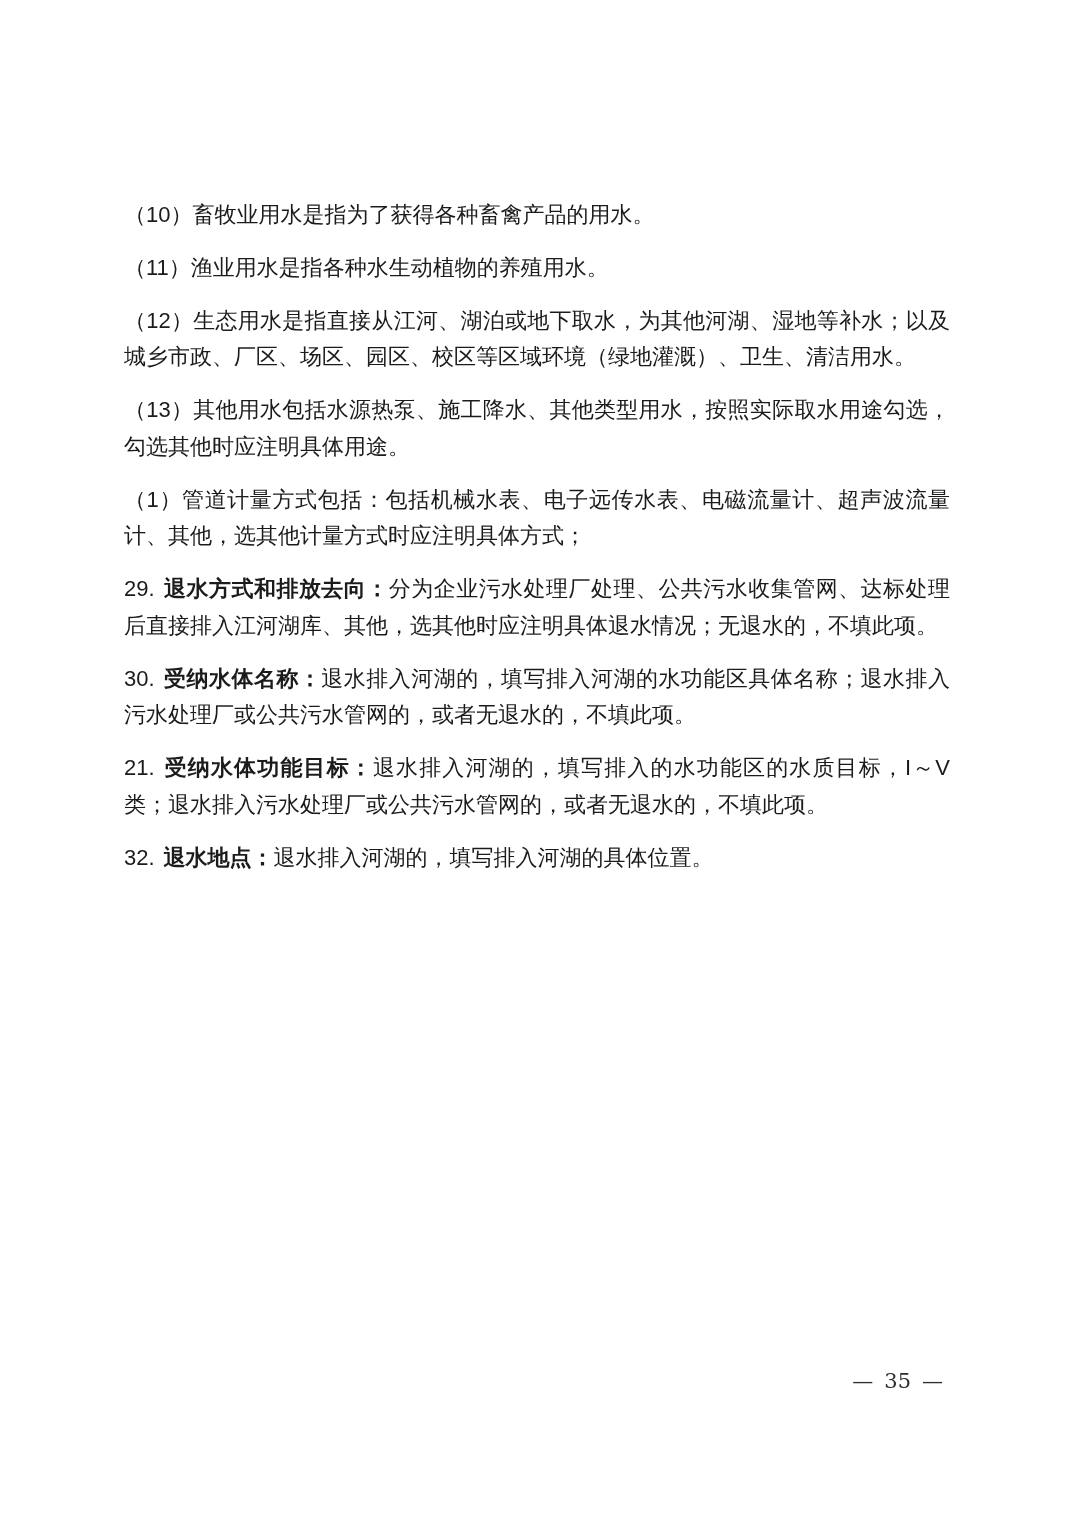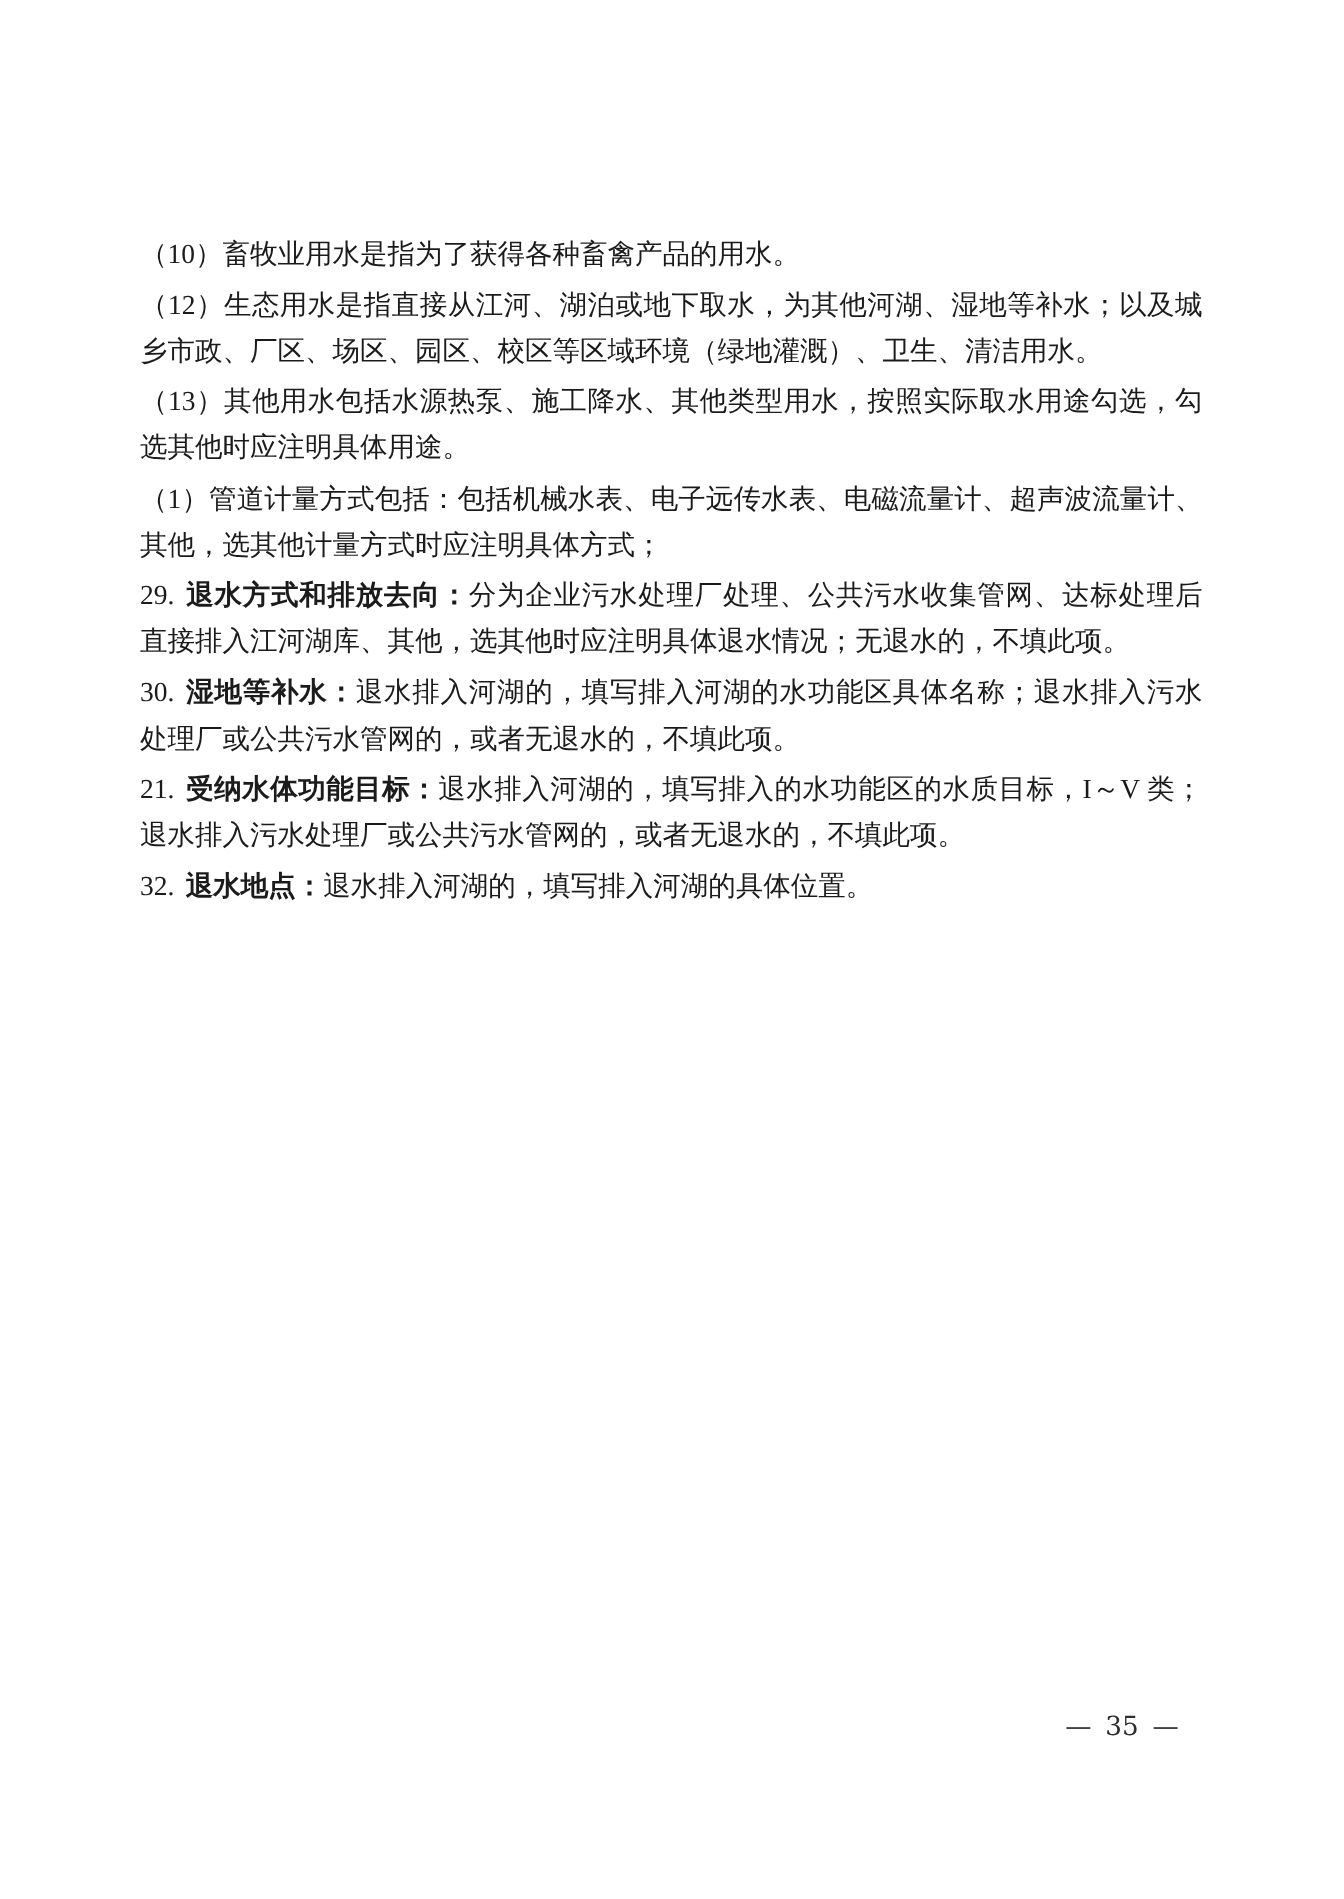--- a/index.html
+++ b/index.html
@@ -23,23 +23,22 @@
   .content {
     position: absolute;
     left: 108px;
     top: 181px;
     width: 858px;
     font-size: 22px;
     line-height: 36.75px;
     text-align: justify;
   }
   .para {
-    margin: 4px;
+    margin: 16px;
     padding: 0;
-    font-family: Liberation Serif, serif;
   }
   .num {
     margin-right: 9px;
   }
   .term {
     font-weight: 700;
   }
   .footer {
     position: absolute;
     top: 1369px;
@@ -54,34 +53,35 @@
 </style>
 </head>
 <body>
 
 <div class="page">
 
   <main class="content">
 
     <p class="para"><span class="prefix">（10）</span><span>畜牧业用水是指为了获得各种畜禽产品的用水。</span></p>
 
+    <p class="para"><span class="prefix">（11）</span><span>渔业用水是指各种水生动植物的养殖用水。</span></p>
 
     <p class="para"><span class="prefix">（12）</span><span>生态用水是指直接从江河、湖泊或地下取水，为其他河湖、湿地等补水；以及城乡市政、厂区、场区、园区、校区等区域环境（绿地灌溉）、卫生、清洁用水。</span></p>
 
     <p class="para"><span class="prefix">（13）</span><span>其他用水包括水源热泵、施工降水、其他类型用水，按照实际取水用途勾选，勾选其他时应注明具体用途。</span></p>
 
 
     <p class="para"><span class="prefix">（1）</span><span>管道计量方式包括：包括机械水表、电子远传水表、电磁流量计、超声波流量计、其他，选其他计量方式时应注明具体方式；</span></p>
 
 
 
 
     <p class="para"><span class="num">29.</span><span class="term">退水方式和排放去向：</span><span>分为企业污水处理厂处理、公共污水收集管网、达标处理后直接排入江河湖库、其他，选其他时应注明具体退水情况；无退水的，不填此项。</span></p>
 
-    <p class="para"><span class="num">30.</span><span class="term">湿地等补水：</span><span>退水排入河湖的，填写排入河湖的水功能区具体名称；退水排入污水处理厂或公共污水管网的，或者无退水的，不填此项。</span></p>
+    <p class="para"><span class="num">30.</span><span class="term">受纳水体名称：</span><span>退水排入河湖的，填写排入河湖的水功能区具体名称；退水排入污水处理厂或公共污水管网的，或者无退水的，不填此项。</span></p>
 
     <p class="para"><span class="num">21.</span><span class="term">受纳水体功能目标：</span><span>退水排入河湖的，填写排入的水功能区的水质目标，I～V 类；退水排入污水处理厂或公共污水管网的，或者无退水的，不填此项。</span></p>
 
     <p class="para"><span class="num">32.</span><span class="term">退水地点：</span><span>退水排入河湖的，填写排入河湖的具体位置。</span></p>
 
   </main>
 
   <footer class="footer">
     <span>—</span>
     <span>35</span>

